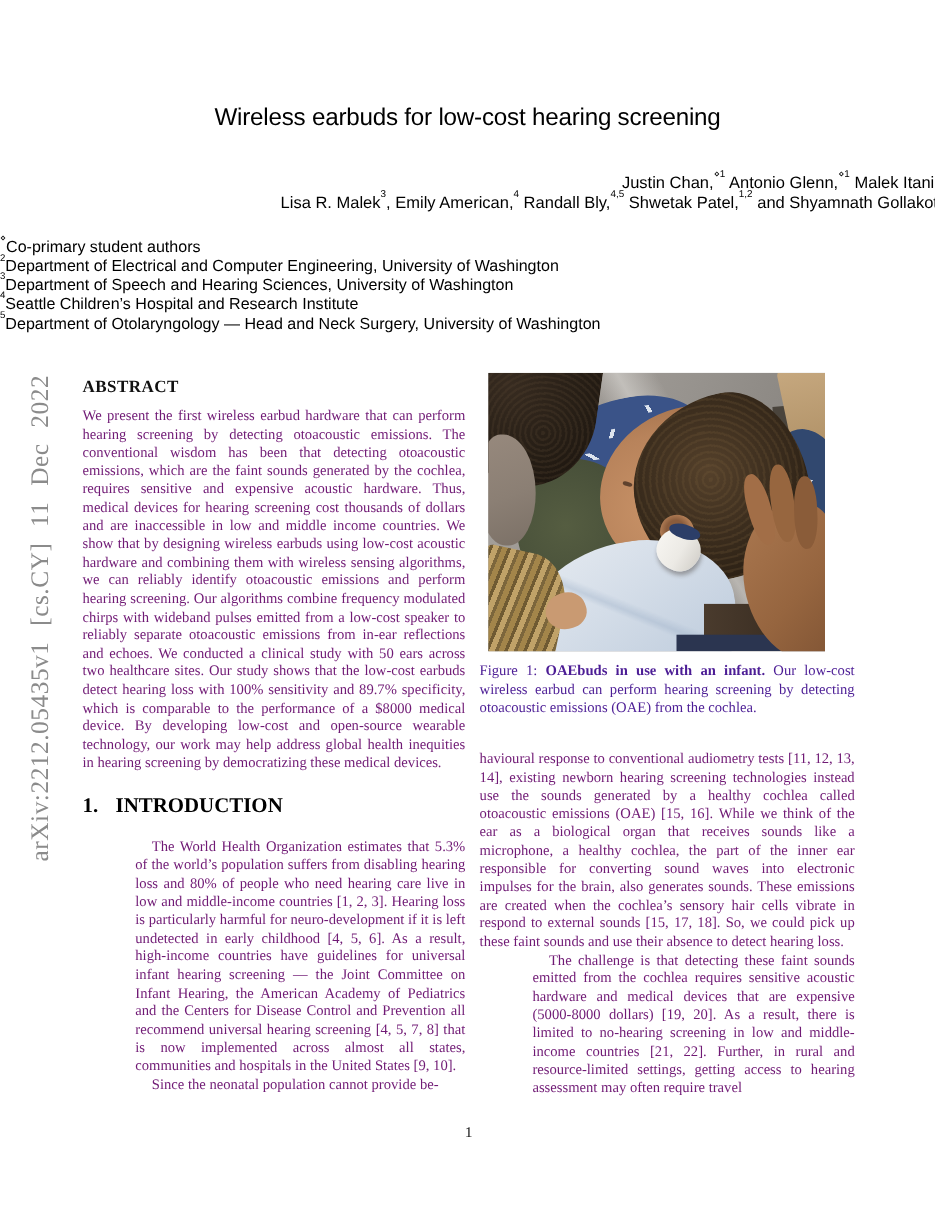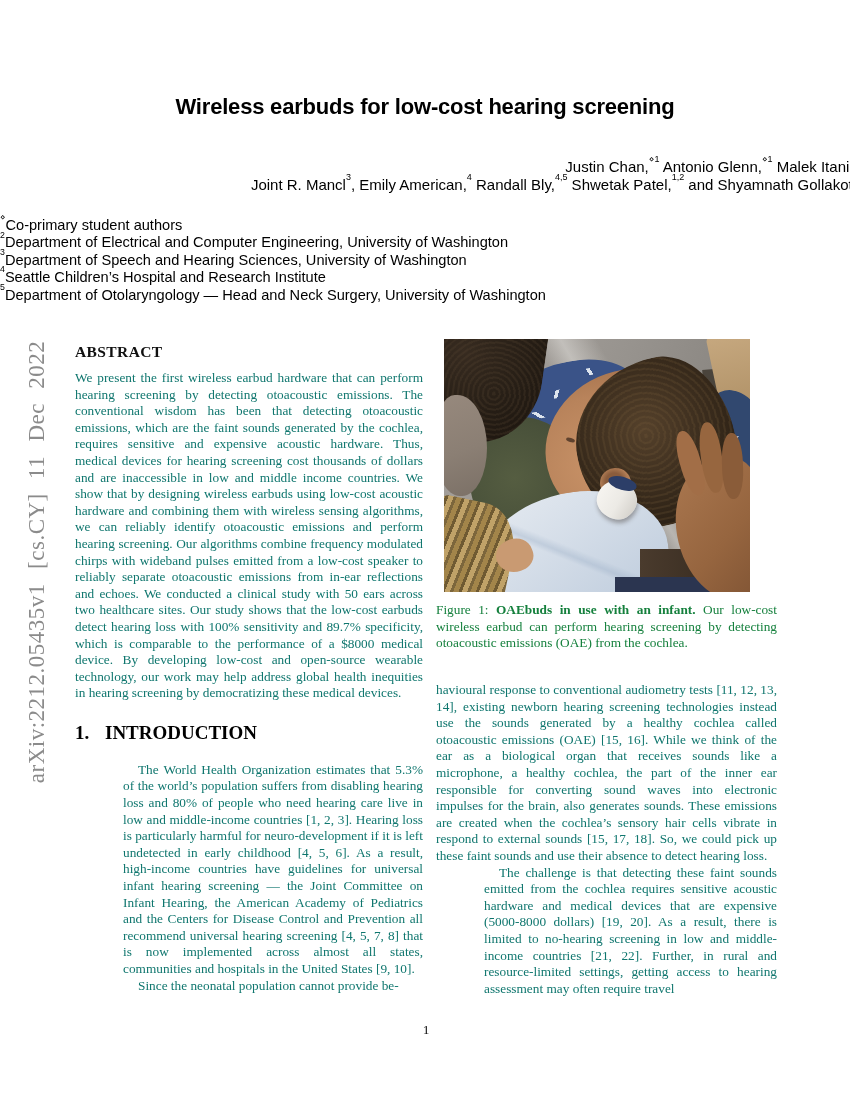--- a/index.html
+++ b/index.html
@@ -16,21 +16,21 @@
     transform:translate(-50%,-50%) rotate(-90deg);
     white-space:nowrap;
     font-family:"Liberation Serif",serif;
     font-size:23px;color:#8b8b8b;letter-spacing:.5px;word-spacing:8px;
   }
 
   
   .title{
     position:absolute;top:94px;left:0;width:100%;margin:0;text-align:center;
     font-family:"Liberation Sans","DejaVu Sans",sans-serif;
-    font-size:22px;font-weight:bold;color:#000;letter-spacing:-.2px;
+    font-size:22px;font-weight:normal;color:#000;letter-spacing:-.2px;
   }
   .authors-block{
     position:absolute;top:158px;left:16px;width:100%;text-align:right;
     font-family:"Liberation Sans","DejaVu Sans",sans-serif;
     font-size:15px;line-height:18px;color:#000;
   }
   .affils{
     position:absolute;top:217px;left:0;width:100%;text-align:left;
     font-family:"Liberation Sans","DejaVu Sans",sans-serif;
     font-size:14.6px;line-height:17.4px;color:#000;
@@ -40,21 +40,21 @@
   
   .cols{position:absolute;left:75px;top:339px;width:702px;display:flex;gap:13px;justify-content:space-between;}
   .col-left{width:348px;}
   .col-right{width:341px;}
   .abs-head{
     font-size:15.5px;font-weight:bold;letter-spacing:.4px;
     margin:4px 0 9px 0;
   }
   .body{
     font-size:13.3px;line-height:16.6px;text-align:justify;margin:0;
-    hyphens:auto;-webkit-hyphens:auto;color:#0f766e;font-family:Liberation Serif, serif;
+    hyphens:auto;-webkit-hyphens:auto;color:#701a75;font-family:Liberation Serif, serif;
   }
   .indent{text-indent:15px;margin-left:48px;}
   .sec-head{margin:20px 0 18px 0;font-size:19px;font-weight:bold;color:#000;}
   .sec-num{display:inline-block;width:30px;}
 
   
   .figure{
     width:306px;height:253px;margin:0 0 10px 8px;position:relative;
     overflow:hidden;background:#96928d;
   }
@@ -117,40 +117,40 @@
     border-radius:50% 50% 45% 55%;background:#c99a72;}
   .ph-dark-br{right:0;bottom:5%;width:36%;height:12%;background:linear-gradient(90deg,#4a3b2d,#31261c);}
   .ph-blanket-br{right:0;bottom:0;width:44%;height:6%;background:#2b3550;}
   .ph-hand{right:-6%;top:48%;width:30%;height:56%;transform:rotate(-10deg);
     border-radius:55% 30% 20% 60%/50% 35% 25% 55%;
     background:linear-gradient(140deg,#ab7850 0%,#96653f 55%,#7c5132 100%);}
   .ph-finger1{right:16%;top:36%;width:7%;height:26%;transform:rotate(-16deg);background:#a26e47;border-radius:45%;}
   .ph-finger2{right:9%;top:33%;width:7%;height:28%;transform:rotate(-8deg);background:#97663f;border-radius:45%;}
   .ph-finger3{right:2%;top:37%;width:7%;height:26%;transform:rotate(-2deg);background:#8a5c39;border-radius:45%;}
 
-  .caption{font-size:13.3px;line-height:16.7px;text-align:justify;margin:0 0 30px 0;color:#15803d;}
+  .caption{font-size:13.3px;line-height:16.7px;text-align:justify;margin:0 0 30px 0;color:#4c1d95;}
   .caption b{font-weight:bold;}
 
   .pageno{
     position:absolute;top:1022px;left:75px;width:702px;text-align:center;
     font-size:13.5px;color:#111;
   }
 </style>
 </head>
 <body>
 
 <div class="page">
 
   <div class="watermark">arXiv:2212.05435v1 [cs.CY] 11 Dec 2022</div>
 
   <h1 class="title">Wireless earbuds for low-cost hearing screening</h1>
 
   <div class="authors-block">
     <div><span>Justin Chan,</span><sup>⋄1</sup><span> Antonio Glenn,</span><sup>⋄1</sup><span> Malek Itani,</span><sup>1,2</sup></div>
-    <div><span>Joint R. Mancl</span><sup>3</sup><span>, Emily American,</span><sup>4</sup><span> Randall Bly,</span><sup>4,5</sup><span> Shwetak Patel,</span><sup>1,2</sup><span> and Shyamnath Gollakota</span><sup>1</sup></div>
+    <div><span>Lisa R. Malek</span><sup>3</sup><span>, Emily American,</span><sup>4</sup><span> Randall Bly,</span><sup>4,5</sup><span> Shwetak Patel,</span><sup>1,2</sup><span> and Shyamnath Gollakota</span><sup>1</sup></div>
   </div>
 
   <div class="affils">
     <div><sup>⋄</sup><span>Co-primary student authors</span></div>
     <div><sup>2</sup><span>Department of Electrical and Computer Engineering, University of Washington</span></div>
     <div><sup>3</sup><span>Department of Speech and Hearing Sciences, University of Washington</span></div>
     <div><sup>4</sup><span>Seattle Children’s Hospital and Research Institute</span></div>
     <div><sup>5</sup><span>Department of Otolaryngology — Head and Neck Surgery, University of Washington</span></div>
   </div>
 

